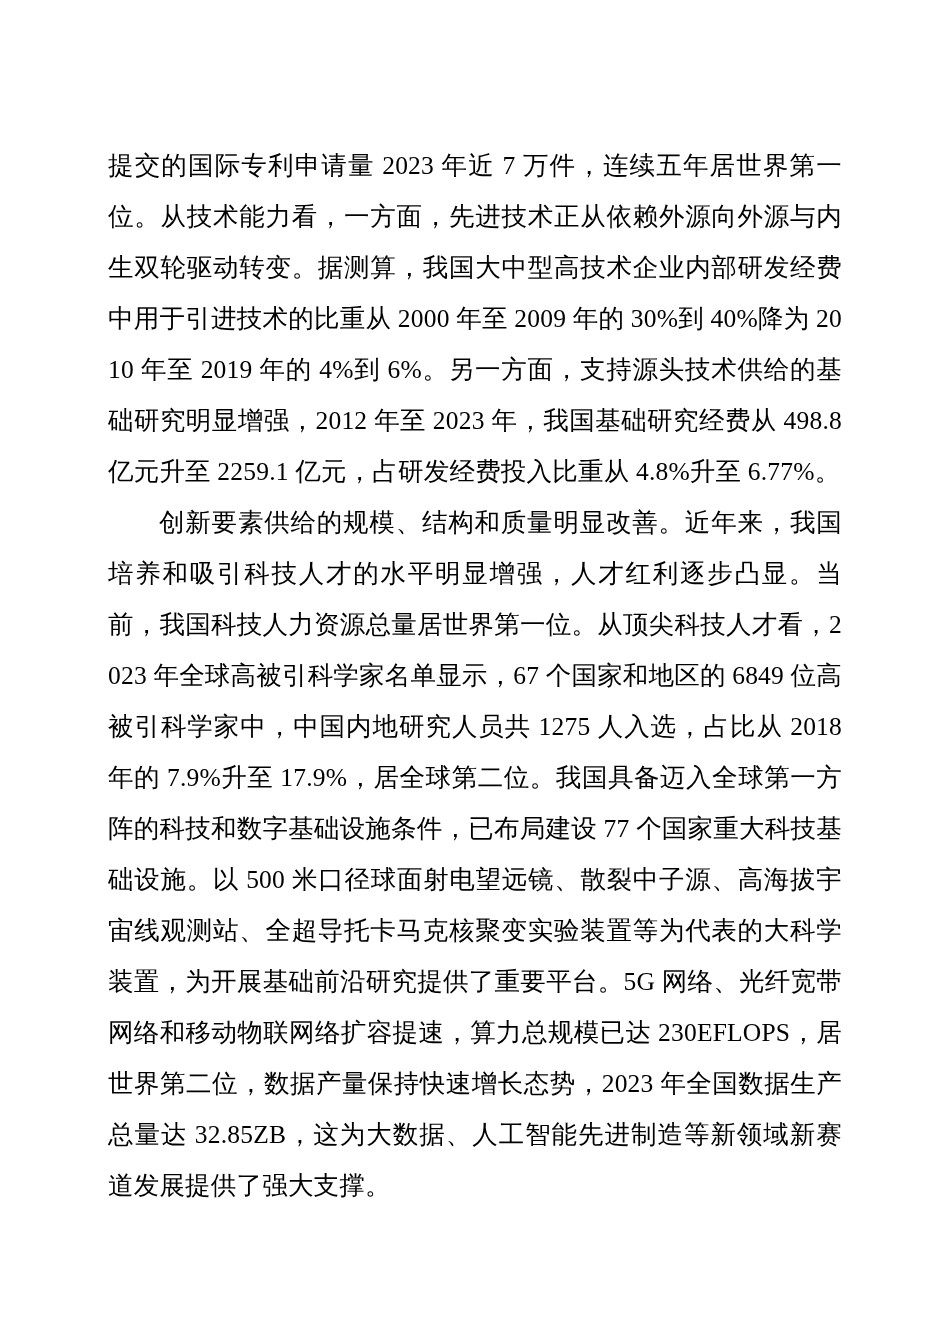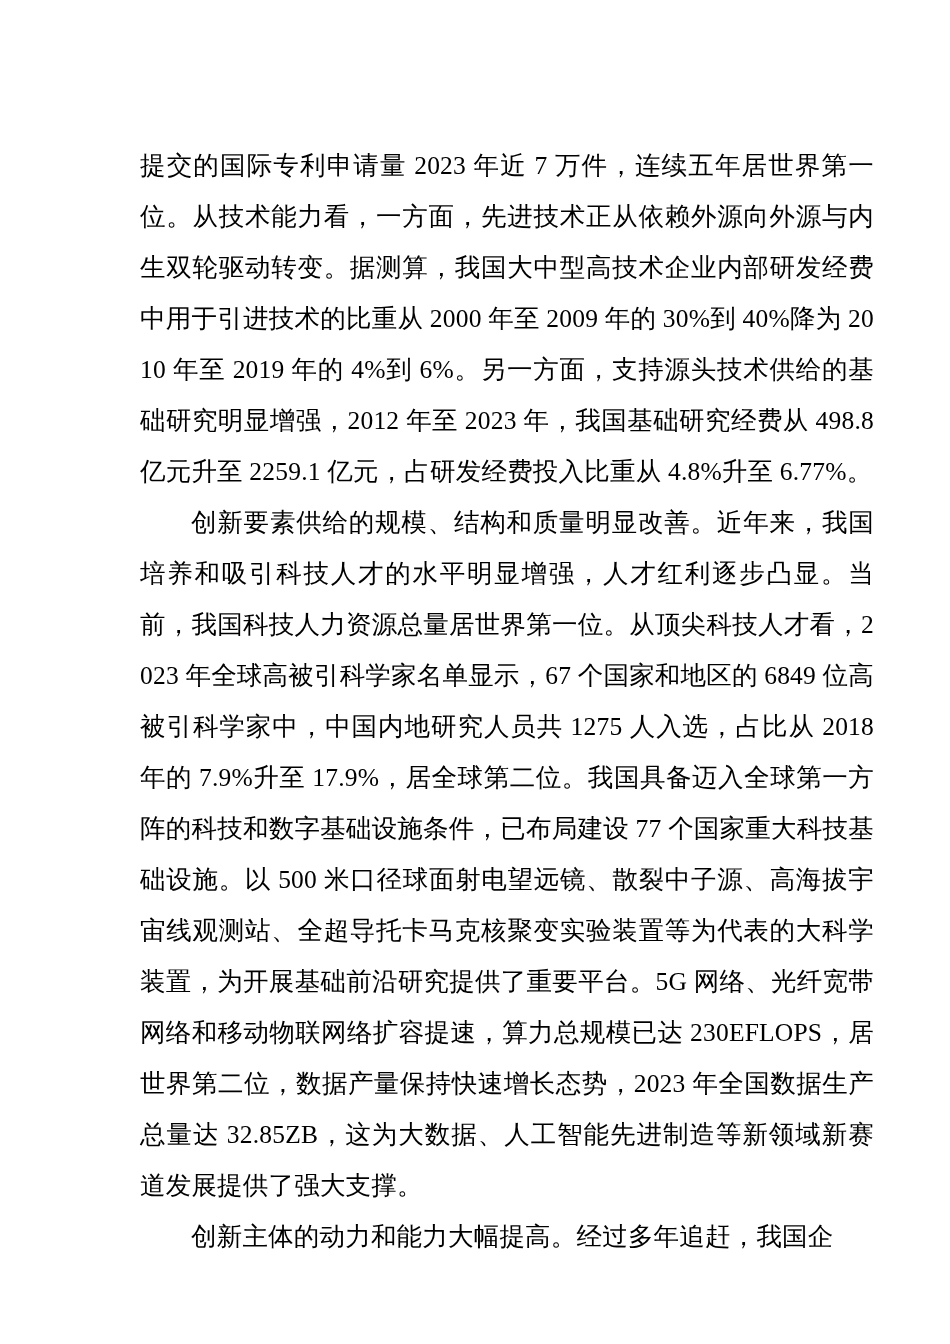--- a/index.html
+++ b/index.html
@@ -16,21 +16,20 @@
   .page {
     position: relative;
     width: 950px;
     height: 1344px;
     background: #ffffff;
     box-sizing: border-box;
     padding: 140px 108px 60px 108px;
   }
   .doc-body {
     width: 100%;
-    margin-left: 32px;
   }
   .para {
     margin: 0 0 0 0;
     font-size: 25.5px;
     line-height: 51px;
     text-align: justify;
     text-justify: inter-ideograph;
     letter-spacing: 0.2px;
     word-break: break-all;
   }
@@ -41,15 +40,14 @@
     text-indent: 2em;
   }
 </style>
 </head>
 <body>
 
 <div class="page">
   <div class="doc-body">
     <p class="para">提交的国际专利申请量 2023 年近 7 万件，连续五年居世界第一位。从技术能力看，一方面，先进技术正从依赖外源向外源与内生双轮驱动转变。据测算，我国大中型高技术企业内部研发经费中用于引进技术的比重从 2000 年至 2009 年的 30%到 40%降为 2010 年至 2019 年的 4%到 6%。另一方面，支持源头技术供给的基础研究明显增强，2012 年至 2023 年，我国基础研究经费从 498.8 亿元升至 2259.1 亿元，占研发经费投入比重从 4.8%升至 6.77%。</p>
     <p class="para indent">创新要素供给的规模、结构和质量明显改善。近年来，我国培养和吸引科技人才的水平明显增强，人才红利逐步凸显。当前，我国科技人力资源总量居世界第一位。从顶尖科技人才看，2023 年全球高被引科学家名单显示，67 个国家和地区的 6849 位高被引科学家中，中国内地研究人员共 1275 人入选，占比从 2018 年的 7.9%升至 17.9%，居全球第二位。我国具备迈入全球第一方阵的科技和数字基础设施条件，已布局建设 77 个国家重大科技基础设施。以 500 米口径球面射电望远镜、散裂中子源、高海拔宇宙线观测站、全超导托卡马克核聚变实验装置等为代表的大科学装置，为开展基础前沿研究提供了重要平台。5G 网络、光纤宽带网络和移动物联网络扩容提速，算力总规模已达 230EFLOPS，居世界第二位，数据产量保持快速增长态势，2023 年全国数据生产总量达 32.85ZB，这为大数据、人工智能先进制造等新领域新赛道发展提供了强大支撑。</p>
-    <p class="para indent">创新主体的动力和能力大幅提高。经过多年追赶，我国企</p>
   </div>
 </div>
 
 </body></html>

